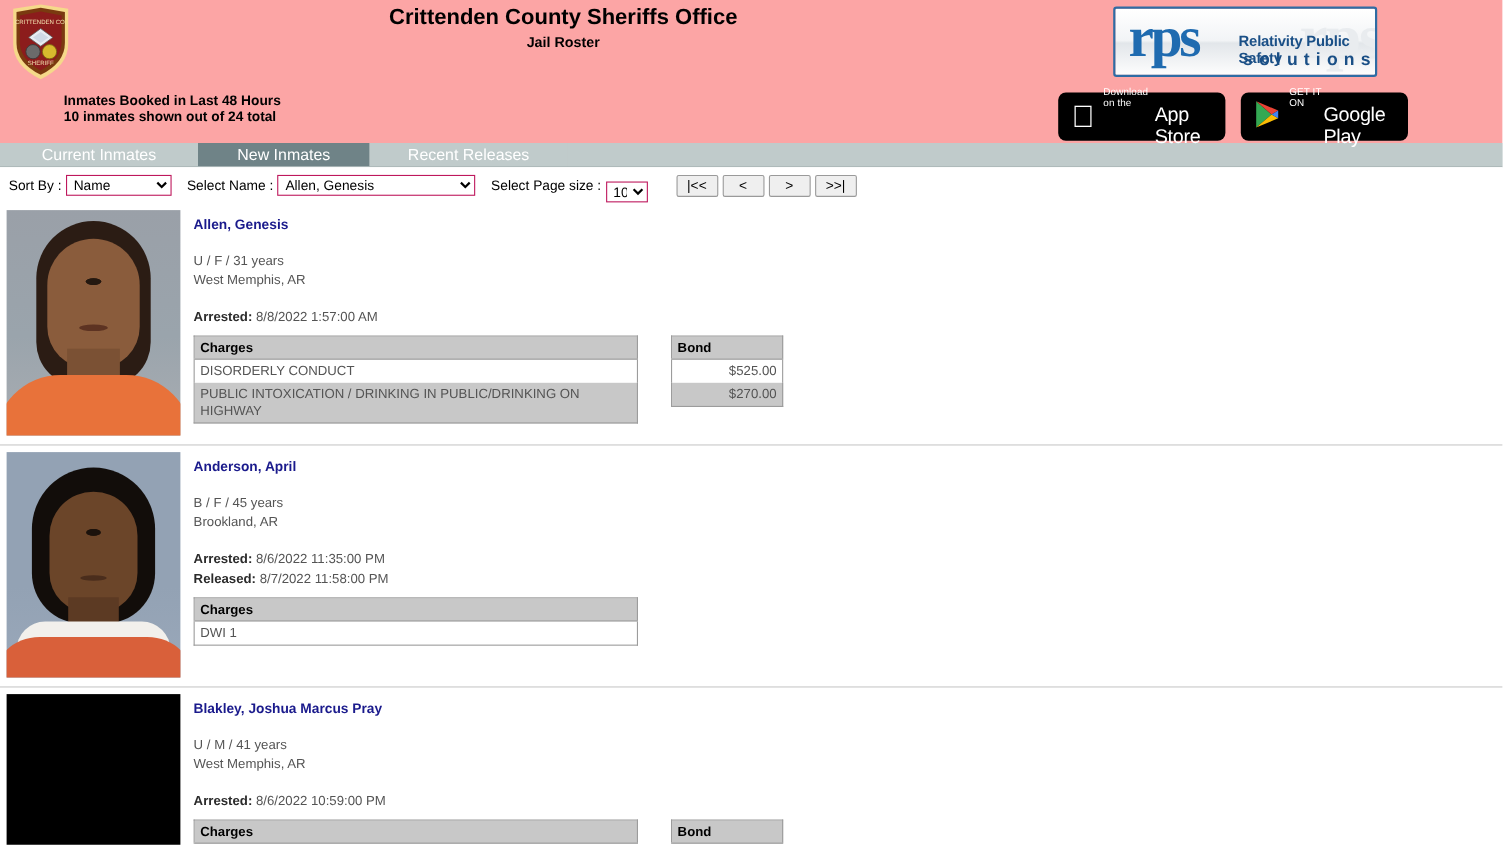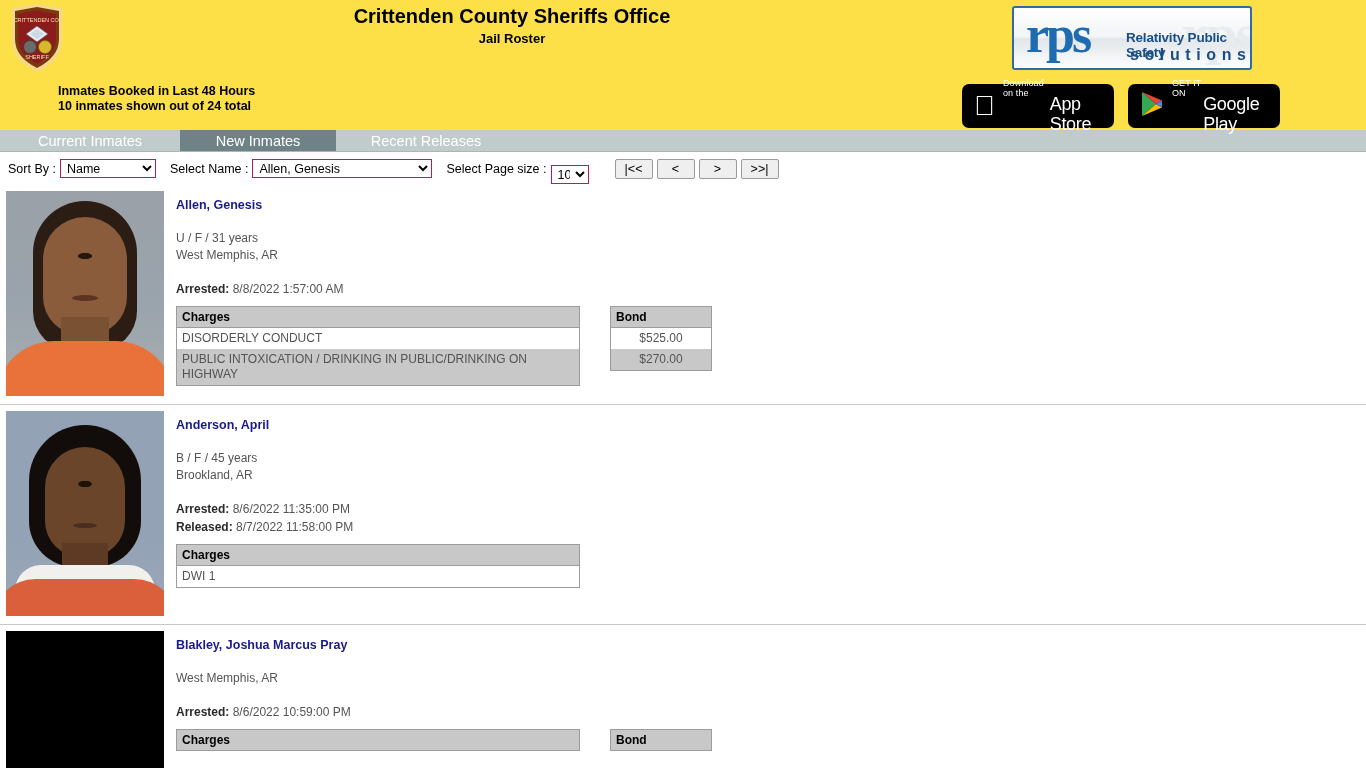--- a/index.html
+++ b/index.html
@@ -8,21 +8,21 @@
     width: 1366px; height: 768px;
     overflow: hidden;
     background: #ffffff;
     font-family: "Liberation Sans", sans-serif;
   }
 
   
   .header {
     position: relative;
     height: 130px;
-    background: #fde047;
+    background: #fca5a5;
   }
   .badge-wrap {
     position: absolute;
     left: 8px; top: 2px;
     width: 58px; height: 72px;
   }
   .title-block {
     position: absolute;
     left: 0; right: 0; top: 4px;
     text-align: center;
@@ -257,21 +257,21 @@
     font-size: 12px;
     text-align: left;
     padding: 3px 5px;
     border-bottom: 1px solid #9c9c9c;
   }
   table.bond th { text-align: left; }
   table.charges td, table.bond td {
     padding: 3px 5px;
     line-height: 15px;
   }
-  table.bond td { text-align: center; margin-top: 12px; }
+  table.bond td { text-align: right; margin-top: 12px; }
   tr.odd td { background: #ffffff; }
   tr.even td { background: #c8c8c8; }
 </style>
 </head>
 <body>
 
 <div class="header">
 
   <div class="badge-wrap">
     <svg width="58" height="72" viewBox="0 0 58 72">
@@ -428,20 +428,21 @@
               <tr class="odd">
                 <td>DWI 1</td>
               </tr>
             </tbody>
           </table>
         </div></div>
     </div>
     <div class="record">
       <div class="mug mug-noimg"></div>
       <div class="detail"><a class="inm-name">Blakley, Joshua Marcus Pray</a><div class="inm-demo">
+          <div>U / M / 41 years</div>
           <div>West Memphis, AR</div>
         </div><div class="inm-dates">
           <div><b>Arrested:</b> 8/6/2022 10:59:00 PM</div>
         </div><div class="tables-row">
           <table class="charges">
             <tbody>
               <tr>
                 <th>Charges</th>
               </tr>
             </tbody>

